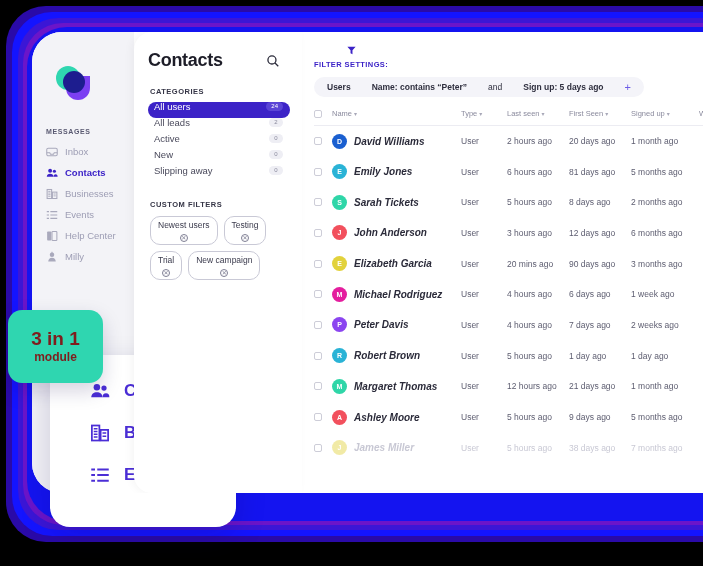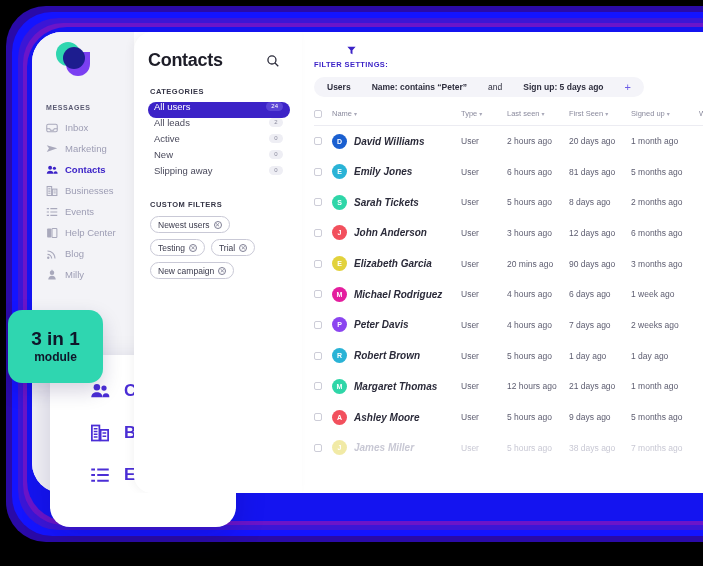--- a/index.html
+++ b/index.html
@@ -32,21 +32,21 @@
     border-radius: 30px 0 0 30px;
     overflow: hidden;
     display: flex;
   }
 
   
   .nav {
     width: 102px;
     background: #f3f3f7;
     flex: 0 0 102px;
-    padding-top: 4px;
+    padding-top: 28px;
     position: relative;
   }
   .logo {
     position: relative;
     width: 40px; height: 40px;
     margin: 4px 0 0 22px;
   }
   .logo .teal {
     position: absolute; left: 2px; top: 2px;
     width: 24px; height: 24px;
@@ -107,21 +107,21 @@
   .cat.sel .badge { background: #5a44d6; color: #ffffff; }
   .cf-title {
     font-size: 7.5px; font-weight: bold; letter-spacing: .5px;
     color: #353546; margin: 18px 0 7px 2px;
   }
   .chips { display: flex; flex-wrap: wrap; gap: 6px; padding-left: 2px; }
   .chip {
     display: inline-flex; align-items: center; gap: 4px;
     border: 1px solid #c9c9d6; border-radius: 10px;
     padding: 2.5px 7px; font-size: 8.5px; color: #3a3a4c;
-    background: #fff; white-space: nowrap;
+    background: #fff; white-space: nowrap; flex-direction: column;
   }
   .chip .x {
     width: 8px; height: 8px; border-radius: 50%;
     border: 1px solid #7e7e93; color: #7e7e93;
     font-size: 6px; line-height: 6px; text-align: center;
     display: inline-flex; align-items: center; justify-content: center;
   }
 
   
   .main { flex: 1 1 auto; background: #ffffff; padding: 14px 0 0 12px; min-width: 0; position: relative; }
@@ -175,21 +175,21 @@
     padding: 26px 0 0 40px;
   }
   .mc-item { display: flex; align-items: center; gap: 14px; margin-bottom: 22px; }
   .mc-item .ico svg { width: 20px; height: 20px; display: block; }
   .mc-label { font-size: 17px; font-weight: bold; color: #4b2ed6; letter-spacing: -.2px; }
 
   .badge3in1 {
     position: absolute; left: 8px; top: 310px;
     width: 95px; height: 73px;
     background: #2fd6b0; border-radius: 14px;
-    color: #0f172a; text-align: center;
+    color: #7f1d1d; text-align: center;
     display: flex; flex-direction: column; align-items: center; justify-content: center;
     box-shadow: 0 8px 20px rgba(20,10,80,.18);
   }
   .badge3in1 .big { font-size: 19px; font-weight: bold; line-height: 1.05; }
   .badge3in1 .small { font-size: 12px; font-weight: bold; margin-top: 1px; }
 </style>
 </head>
 <body>
 
 <div class="frame-stack">
@@ -212,28 +212,20 @@
     <div id="nav-items">
         <div class="nav-item">
           <span class="ico">
             <svg viewBox="0 0 16 16" width="12" height="12">
               <rect x="1" y="3" width="14" height="10" rx="2" fill="none" stroke="#a9a9bc" stroke-width="1.4"></rect>
               <path d="M1 9h4l1 2h4l1-2h4" fill="none" stroke="#a9a9bc" stroke-width="1.4"></path>
             </svg>
           </span>
           <span>Inbox</span>
         </div>
-        <div class="nav-item">
-          <span class="ico">
-            <svg viewBox="0 0 16 16" width="12" height="12">
-              <path d="M1 3l14 4-14 5 3-5z" fill="#a9a9bc"></path>
-            </svg>
-          </span>
-          <span>Marketing</span>
-        </div>
         <div class="nav-item active">
           <span class="ico">
             <svg viewBox="0 0 16 16" width="12" height="12">
               <circle cx="5.5" cy="5" r="2.6" fill="#3c23c7"></circle>
               <circle cx="11.2" cy="5.6" r="2.1" fill="#3c23c7"></circle>
               <path d="M1 13c0-2.5 2-4 4.5-4S10 10.5 10 13z" fill="#3c23c7"></path>
               <path d="M10 13c0-2 1-3.2 2.8-3.2S15.5 11 15.5 13z" fill="#3c23c7"></path>
             </svg>
           </span>
           <span>Contacts</span>
@@ -258,29 +250,20 @@
           <span>Events</span>
         </div>
         <div class="nav-item">
           <span class="ico">
             <svg viewBox="0 0 16 16" width="12" height="12">
               <rect x="1.5" y="2" width="5.5" height="12" rx="1" fill="#a9a9bc"></rect>
               <rect x="8" y="2" width="6.5" height="12" rx="1" fill="none" stroke="#a9a9bc" stroke-width="1.4"></rect>
             </svg>
           </span>
           <span>Help Center</span>
-        </div>
-        <div class="nav-item">
-          <span class="ico">
-            <svg viewBox="0 0 16 16" width="12" height="12">
-              <circle cx="3" cy="13" r="1.6" fill="#a9a9bc"></circle>
-              <path d="M2 8.5a5.5 5.5 0 015.5 5.5M2 4a10 10 0 0110 10" fill="none" stroke="#a9a9bc" stroke-width="1.5"></path>
-            </svg>
-          </span>
-          <span>Blog</span>
         </div>
         <div class="nav-item">
           <span class="ico">
             <svg viewBox="0 0 16 16" width="12" height="12">
               <circle cx="8" cy="5" r="3" fill="#a9a9bc"></circle>
               <path d="M3 14c0-3 2.2-5 5-5s5 2 5 5z" fill="#a9a9bc"></path>
               <path d="M8 1v2" stroke="#a9a9bc" stroke-width="1.3"></path>
             </svg>
           </span>
           <span>Milly</span>

